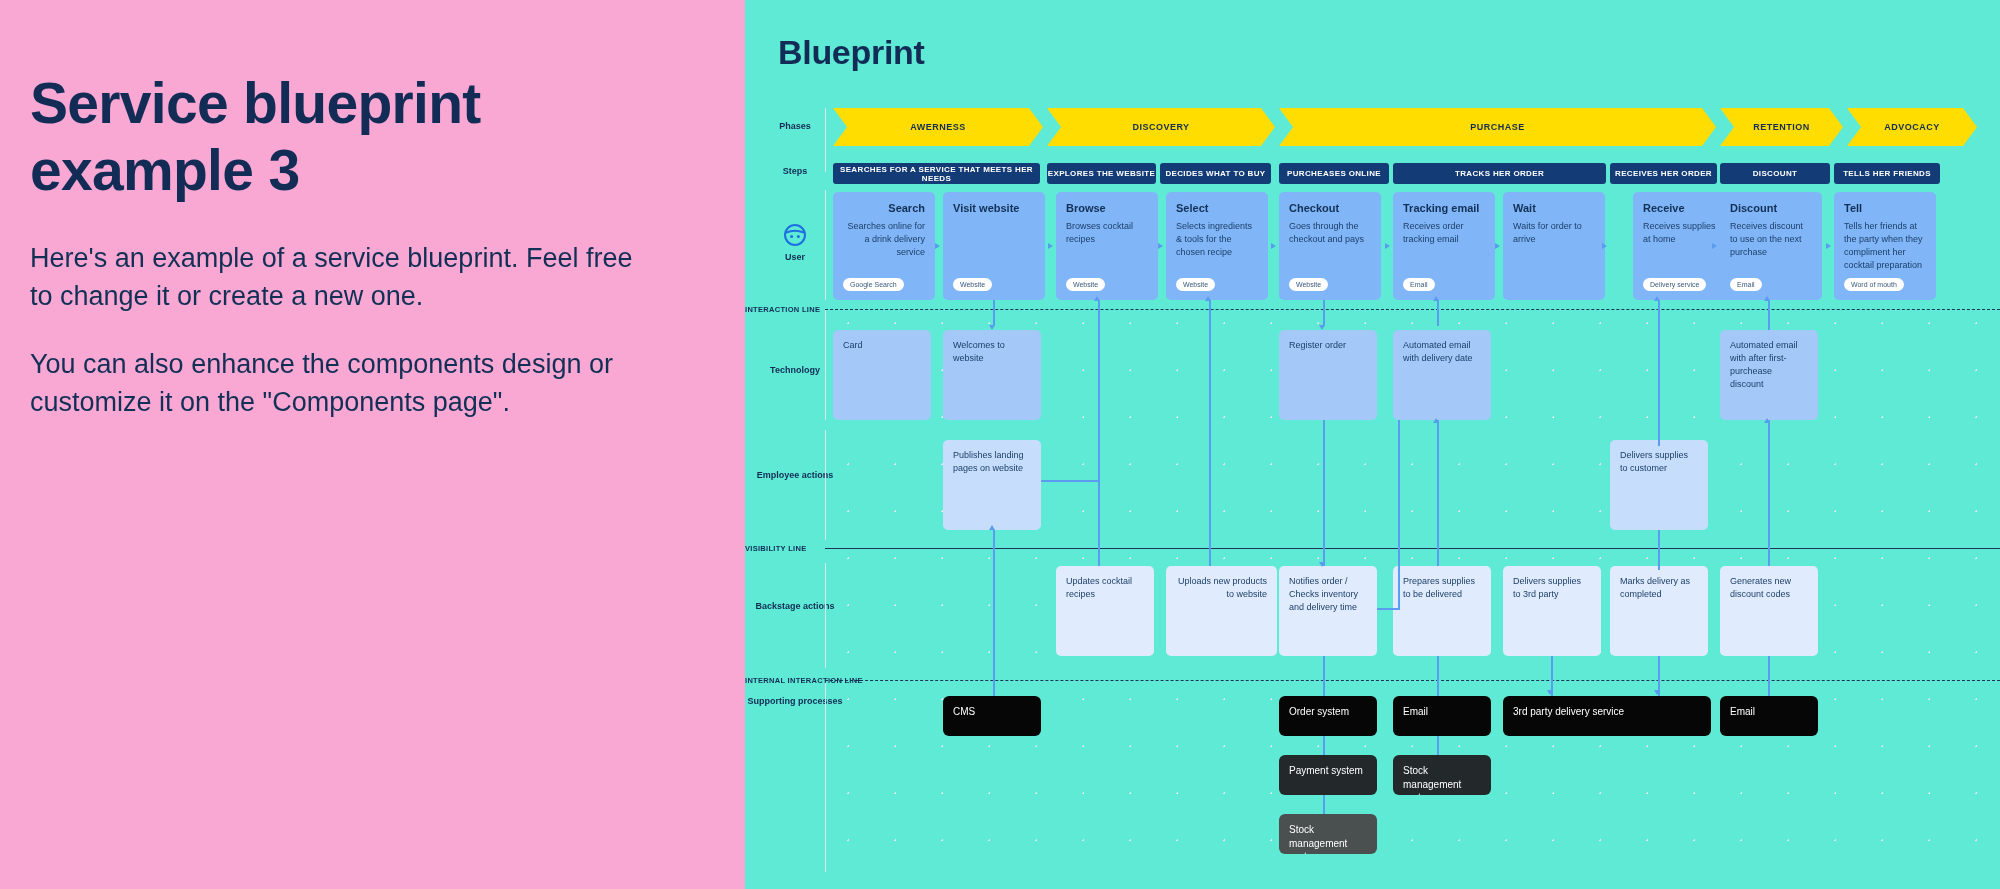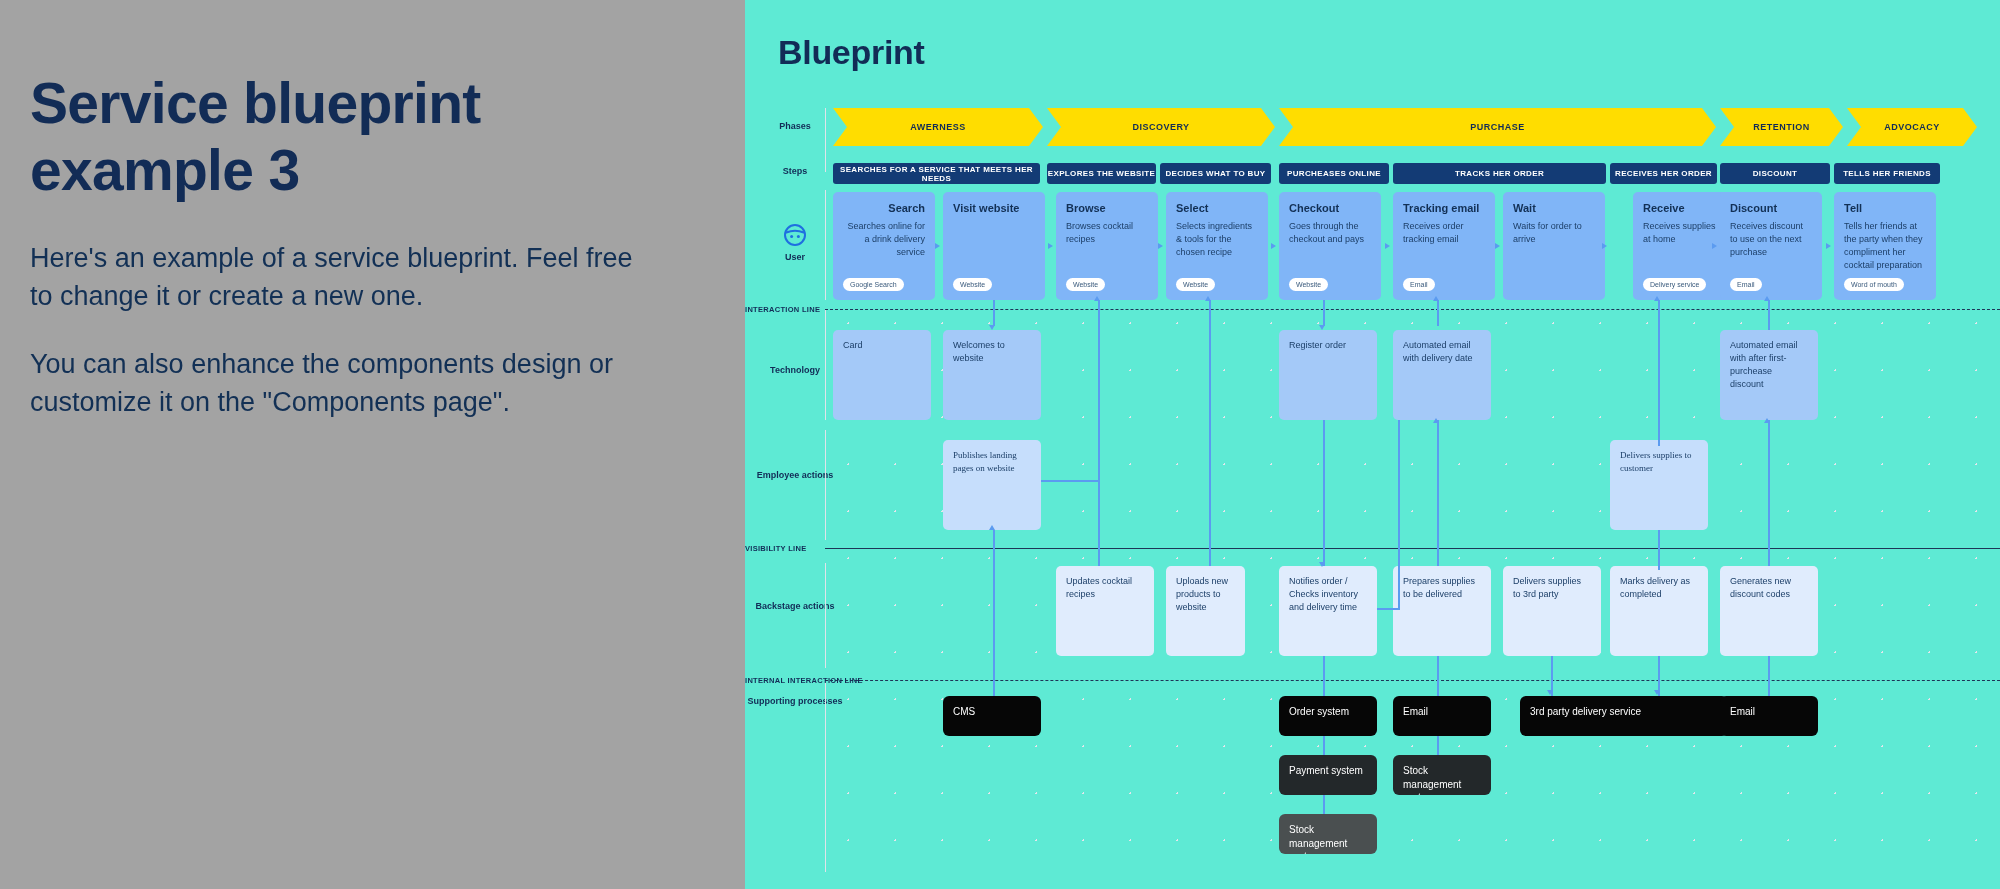--- a/index.html
+++ b/index.html
@@ -7,21 +7,21 @@
     width: 2000px; height: 889px;
     font-family: "Liberation Sans", sans-serif;
     background: #ffffff;
     overflow: hidden;
   }
   .page { position: relative; width: 2000px; height: 889px; display: flex; }
 
   
   .left-panel {
     width: 745px; height: 889px;
-    background: #a3a3a3;
+    background: #f9a8d4;
     padding: 60px 30px 0 30px;
     flex: 0 0 745px;
   }
   .left-title {
     font-size: 57px;
     font-weight: 700;
     line-height: 1.18;
     color: #122c56;
     letter-spacing: -0.7px;
     margin-top: 10px;
@@ -110,21 +110,21 @@
     position: absolute;
     border-radius: 5px;
     padding: 9px 10px;
     font-size: 9.5px;
     line-height: 1.35;
     color: #123055;
     overflow: hidden;
   }
   .card.user { background: #80b5f7; }
   .card.tech { background: #a4c9f8; }
-  .card.emp  { background: #c6defc; font-family: Liberation Serif, serif; }
+  .card.emp  { background: #c6defc; }
   .card.back { background: #e0ecfd; }
   .card.sup  { background: #060606; color: #ffffff; border-radius: 6px; }
   .card.sup2 { background: #23282a; color: #ffffff; border-radius: 6px; }
   .card.sup3 { background: #4a4f50; color: #ffffff; border-radius: 6px; }
 
   .card-title {
     font-weight: 700;
     font-size: 11px;
     margin-bottom: 4px;
     color: #123055;
@@ -343,21 +343,21 @@
       <div class="card emp" style="left:1631px;top:440px; width:98px; height:90px; left:865px;">
         <div class="card-desc">Delivers supplies to customer</div>
       </div>
 
       <div class="dividing-line solid" style="top:548px;"></div>
       <div class="line-label" style="left:0px; top:548px;">VISIBILITY LINE</div>
 
       <div class="card back" style="left:311px; top:566px; width:98px; height:90px;">
         <div class="card-desc">Updates cocktail recipes</div>
       </div>
-      <div class="card back" style="left:421px; top:566px; width:79px; height:90px;">
+      <div class="card back" style="left:421px; top:566px; width:111px; height:90px;text-align:right;">
         <div class="card-desc">Uploads new products to website</div>
       </div>
       <div class="card back" style="left:534px; top:566px; width:98px; height:90px;">
         <div class="card-desc">Notifies order / Checks inventory and delivery time</div>
       </div>
       <div class="card back" style="left:648px; top:566px; width:98px; height:90px;padding-left:10px;">
         <div class="card-desc">Prepares supplies to be delivered</div>
       </div>
       <div class="card back" style="left:758px; top:566px; width:98px; height:90px;">
         <div class="card-desc">Delivers supplies to 3rd party</div>
@@ -383,21 +383,21 @@
       </div>
       <div class="card sup3" style="left:534px; top:814px; width:98px; height:40px;">
         <div class="card-title">Stock management system</div>
       </div>
       <div class="card sup" style="left:648px; top:696px; width:98px; height:40px;">
         <div class="card-title">Email</div>
       </div>
       <div class="card sup2" style="left:648px; top:755px; width:98px; height:40px;">
         <div class="card-title">Stock management system</div>
       </div>
-      <div class="card sup" style="left:758px; top:696px; width:208px; height:40px;margin-left:17px;">
+      <div class="card sup" style="left:758px; top:696px; width:208px; height:40px;">
         <div class="card-title">3rd party delivery service</div>
       </div>
       <div class="card sup" style="left:975px; top:696px; width:98px; height:40px;">
         <div class="card-title">Email</div>
       </div>
 
       <div class="conn v" style="left:248px; top:300px; height:26px;"></div>
       <div class="arrow-d" style="left:244px; top:325px;"></div>
 
       <div class="conn h" style="left:296px; top:480px; width:58px;"></div>

